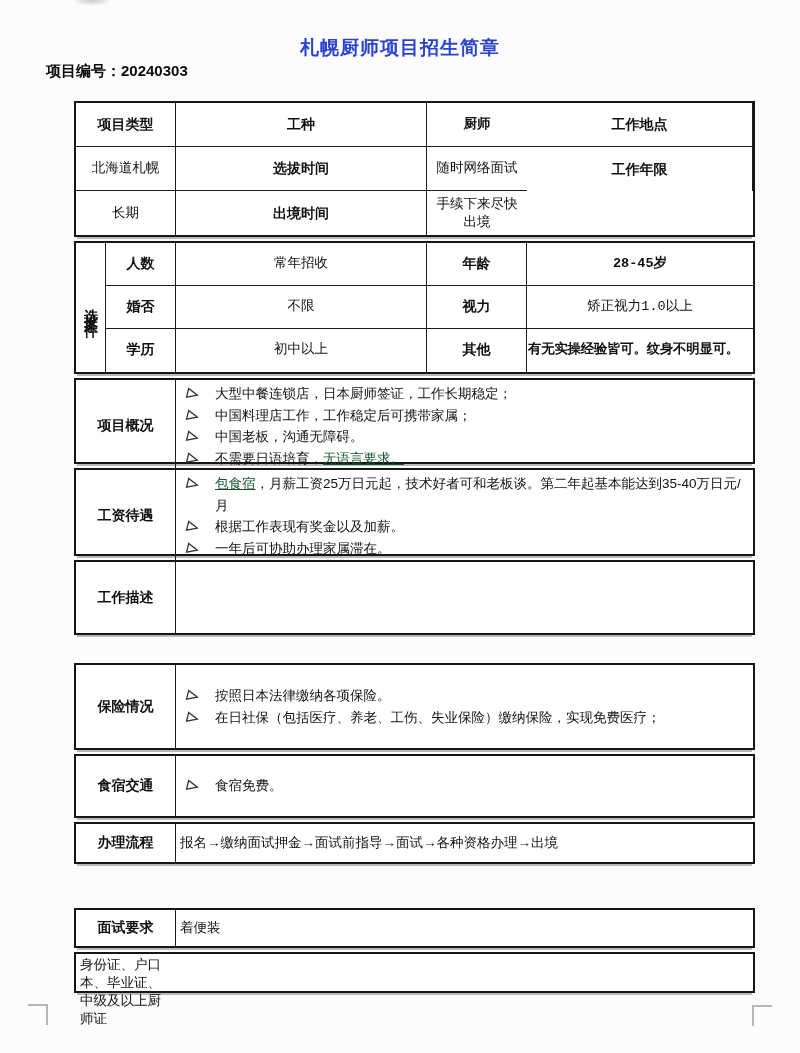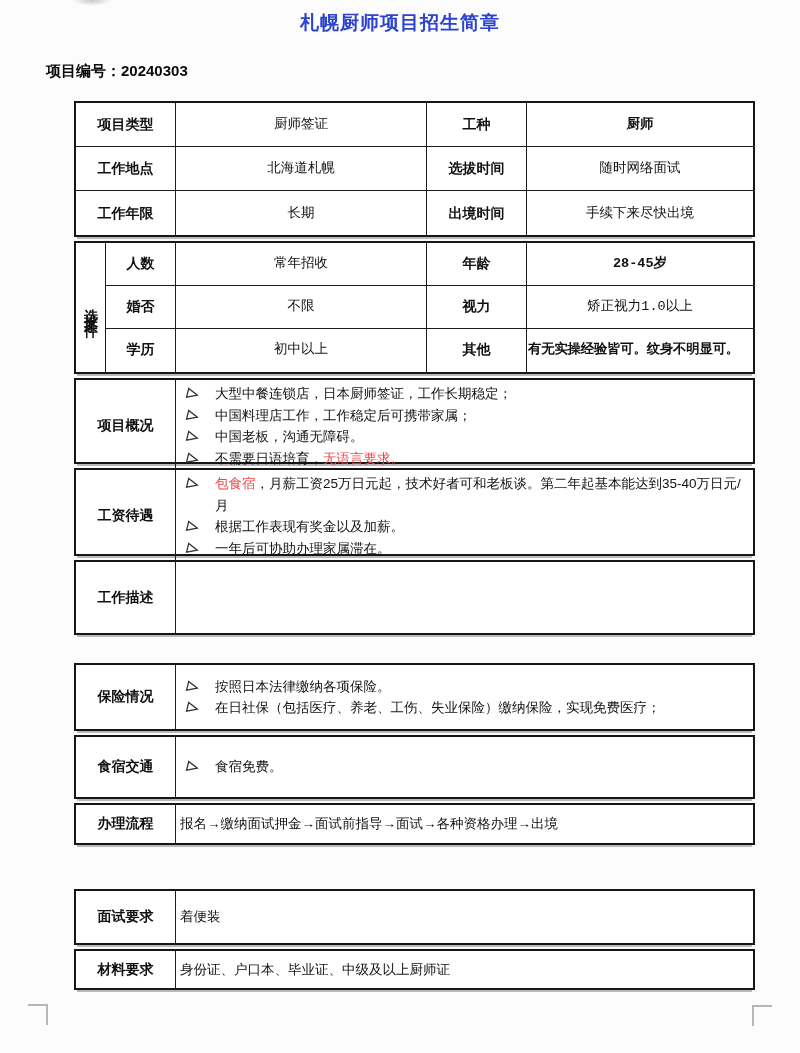--- a/index.html
+++ b/index.html
@@ -10,21 +10,21 @@
     background:#fcfcfc;
     font-family:"Liberation Sans","DejaVu Sans",sans-serif;
     color:#111;
     overflow:hidden;
   }
   .smudge{
     position:absolute; left:72px; top:-5px; width:40px; height:11px;
     background:radial-gradient(ellipse at center,#c9c9c9 0%,rgba(220,220,220,0) 70%);
   }
   .doc-title{
-    position:absolute; top:10px; left:0; width:100%;
+    position:absolute; top:35px; left:0; width:100%;
     text-align:center; font-size:19px; font-weight:bold;
     color:#2b43cf; letter-spacing:1px;
   }
   .meta-line{
     position:absolute; top:62px; left:46px;
     font-size:15px; font-weight:bold; color:#0a0a0a;
   }
   .doc{
     position:absolute; left:74px; top:101px; width:681px;
   }
@@ -62,46 +62,45 @@
     font-weight:bold; font-size:14px;
     border-right:1.5px solid #1c1c1c; text-align:center;
   }
   .sec-content{
     display:flex; flex-direction:column; justify-content:center;
     padding:3px 10px 3px 8px;
   }
   .bullet-line{ display:flex; align-items:flex-start; line-height:21.5px; font-size:13.5px; }
   .bullet-glyph{ flex:0 0 auto; width:13px; margin:5px 16px 0 2px; transform:rotate(14deg); }
   .bullet-text{ flex:1; }
-  .red{ color:#ef4444; }
+  .red{ color:#14532d;text-decoration:underline; }
   .plain-value{
     display:flex; align-items:center;
     font-size:13.5px; padding:2px 4px;
   }
   .h-gaiku{ height:86px; } .h-gongzi{ height:88px; } .h-miaoshu{ height:75px; }
-  .h-baoxian{ height:68px;margin-top:28px; } .h-shisu{ height:64px; }
-  .h-banli{ height:42px; } .h-mianshi{ height:56px;margin-top:44px; } .h-cailiao{ height:41px; }
+  .h-baoxian{ height:87px;margin-top:28px; } .h-shisu{ height:64px; }
+  .h-banli{ height:42px; } .h-mianshi{ height:40px;margin-top:44px; } .h-cailiao{ height:41px; }
   .corner-mark{ position:absolute; width:20px; height:21px; }
   .corner-mark.left{ left:28px; top:1004px; border-top:2px solid #b4b7ba; border-right:2px solid #b4b7ba; }
   .corner-mark.right{ left:752px; top:1005px; border-top:2px solid #b4b7ba; border-left:2px solid #b4b7ba; }
 </style>
 </head>
 <body>
 
 <div class="smudge"></div>
 
 <h1 class="doc-title">札幌厨师项目招生简章</h1>
 
 <div class="meta-line"><span>项目编号：</span><span>20240303</span></div>
 
 <div class="doc">
 
   <div class="block grid4">
     <div class="cell lbl r44">项目类型</div>
-    <div class="cell r44">厨师签证</div>
     <div class="cell lbl r44">工种</div>
     <div class="cell last-col bold r44">厨师</div>
 
     <div class="cell lbl r44">工作地点</div>
     <div class="cell r44">北海道札幌</div>
     <div class="cell lbl r44">选拔时间</div>
     <div class="cell last-col r44">随时网络面试</div>
 
     <div class="cell lbl last-row r44">工作年限</div>
     <div class="cell last-row r44">长期</div>
@@ -220,20 +219,19 @@
     <div class="sec-label">办理流程</div>
     <div class="plain-value">报名→缴纳面试押金→面试前指导→面试→各种资格办理→出境</div>
   </div>
 
   <div class="block grid2 h-mianshi">
     <div class="sec-label">面试要求</div>
     <div class="plain-value">着便装</div>
   </div>
 
   <div class="block grid2 h-cailiao">
-    <div class="sec-label">材料要求</div>
     <div class="plain-value">身份证、户口本、毕业证、中级及以上厨师证</div>
   </div>
 
 </div>
 
 <div class="corner-mark left"></div>
 <div class="corner-mark right"></div>
 
 </body></html>

